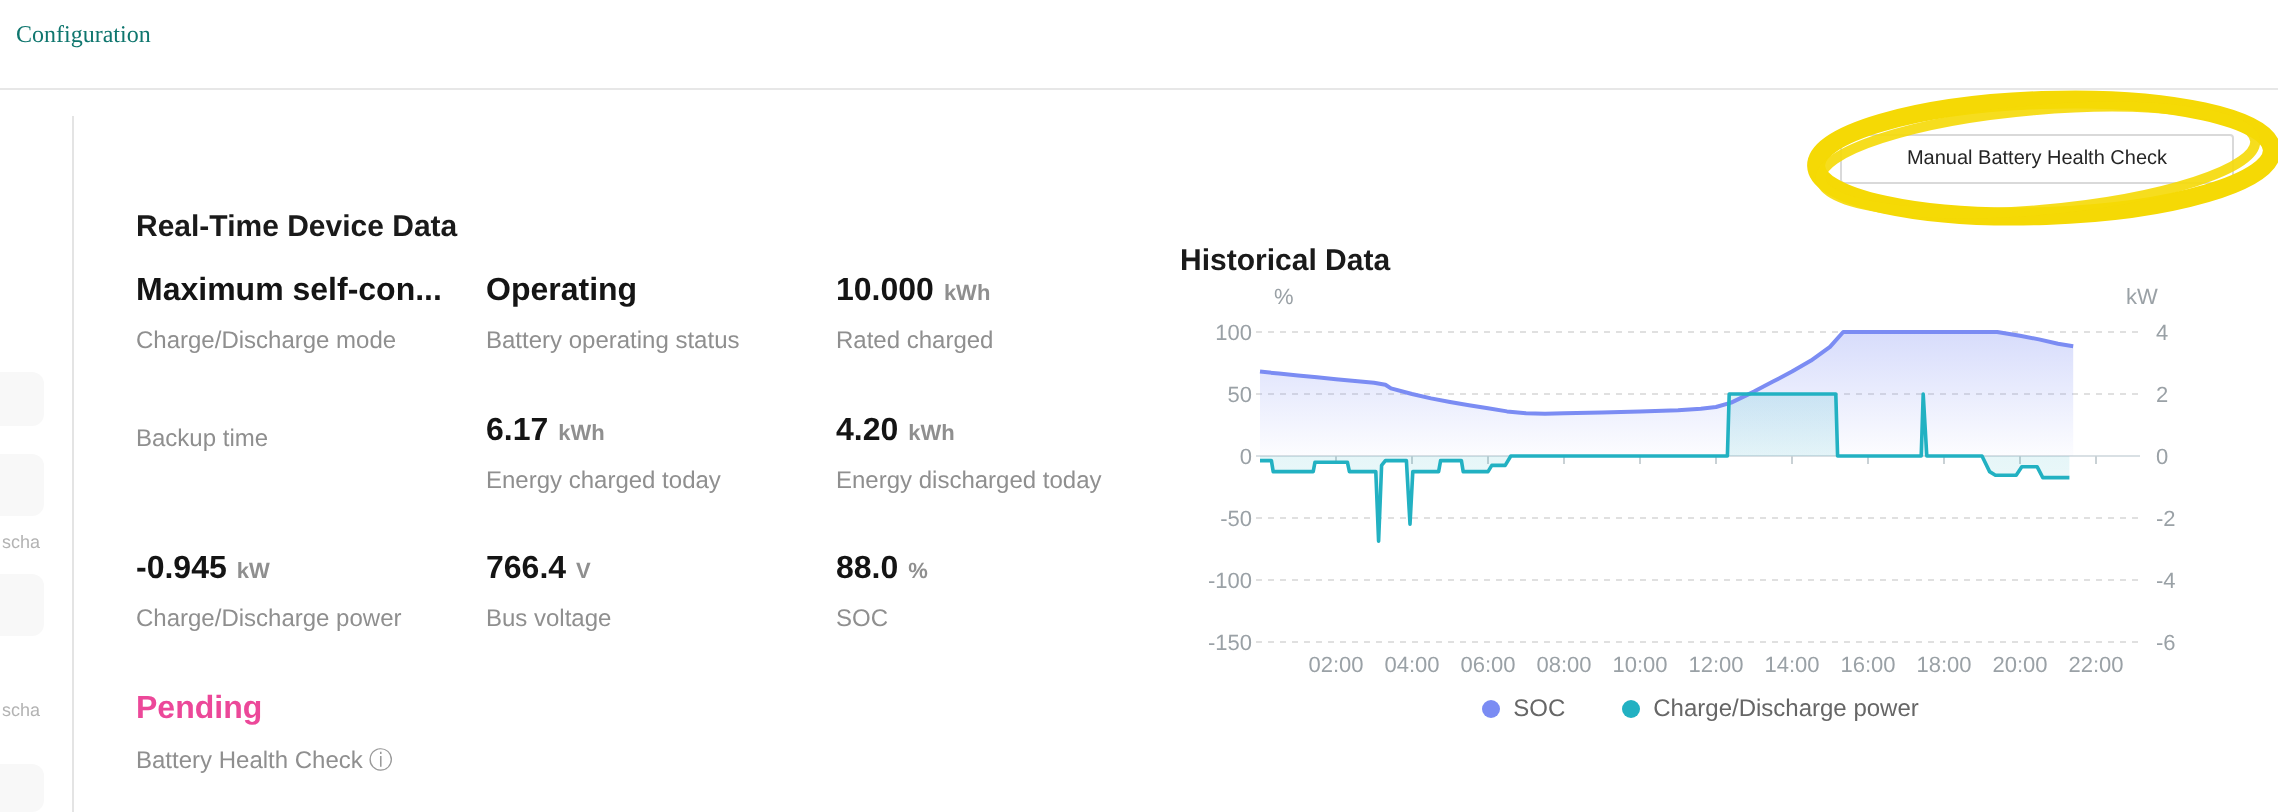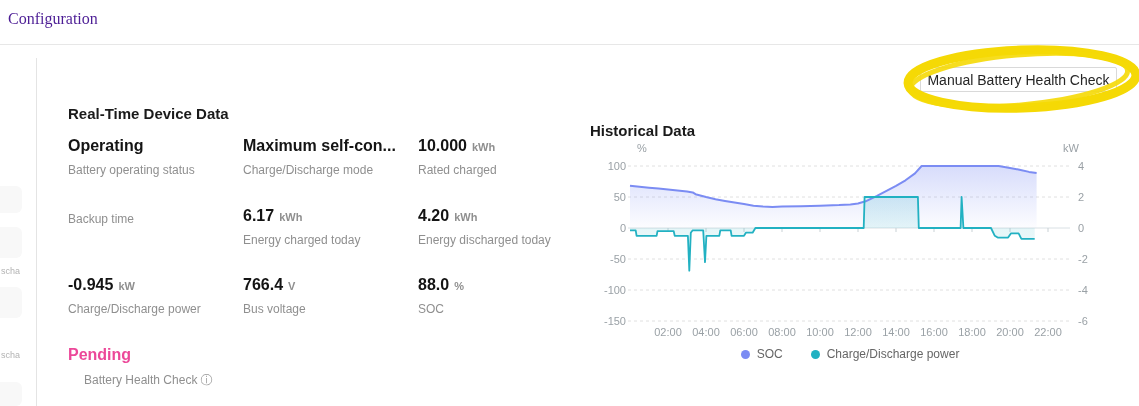--- a/index.html
+++ b/index.html
@@ -5,21 +5,21 @@
   * { margin:0; padding:0; box-sizing:border-box; }
   html,body { background:#fff; }
   body { font-family:"Liberation Sans", sans-serif; }
   #canvas {
     position:relative; width:1139px; height:406px;
     background:#fff; overflow:hidden;
   }
   
   .page-title {
     position:absolute; left:8px; top:10px;
-    font-family:"Liberation Serif", serif; font-size:16px; color:#4c1d95;
+    font-family:"Liberation Serif", serif; font-size:12px; color:#0f766e;
   }
   .header-divider {
     position:absolute; left:0; top:44px; width:1139px; height:1px; background:#e7e7e7;
   }
   
   .left-frag-box {
     position:absolute; left:0; width:22px; background:#f8f8f8;
     border-radius:0 6px 6px 0;
   }
   .left-frag-text {
@@ -37,28 +37,28 @@
     position:absolute; left:68px; top:136px;
     display:grid; grid-template-columns:175px 175px 190px; grid-auto-rows:69.5px;
   }
   .metric-value {
     font-size:16px; font-weight:bold; color:#141414; line-height:20px; white-space:nowrap;
     max-width:168px; overflow:hidden;
   }
   .metric-unit { font-size:11px; font-weight:bold; color:#8f8f8f; margin-left:5px; }
   .metric-label { margin-top:6px; font-size:12px; color:#8f8f8f; white-space:nowrap; }
   .pending-title { position:absolute; left:68px; top:346px; font-size:16px; font-weight:bold; color:#ec4899; }
-  .pending-label { position:absolute; left:84px; top:372px; font-size:12px; color:#8f8f8f; }
+  .pending-label { position:absolute; left:68px; top:372px; font-size:12px; color:#8f8f8f; }
   .info-icon { font-size:12px; color:#9a9a9a; margin-left:3px; cursor:pointer; }
   
   .health-check-btn {
     position:absolute; left:920px; top:67px; width:197px; height:25px;
     background:#fff; border:1px solid #d9d9d9; border-radius:2px;
     font-family:"Liberation Sans", sans-serif;
-    font-size:14px; font-weight:500; color:#262626; cursor:pointer;
+    font-size:10px; font-weight:500; color:#262626; cursor:pointer;
     display:flex; align-items:center; justify-content:center; white-space:nowrap;
   }
   
   #chart-svg { position:absolute; left:585px; top:135px; }
   .chart-legend {
     position:absolute; left:630px; top:347px; width:440px;
     display:flex; justify-content:center; gap:28px;
     font-size:12px; color:#666;
   }
   .legend-item { display:flex; align-items:center; cursor:pointer; }
@@ -79,26 +79,26 @@
   <div class="left-frag-text" style="top:266px;">scha</div>
   <div class="left-frag-box" style="top:287px;height:31px;"></div>
   <div class="left-frag-text" style="top:350px;">scha</div>
   <div class="left-frag-box" style="top:382px;height:24px;"></div>
   <div class="left-panel-divider"></div>
 
   <div class="section-title" style="left:68px; top:105px;">Real-Time Device Data</div>
 
   <div class="metrics-grid">
     <div class="metric-cell">
+      <div class="metric-value"><span>Maximum self-con...</span><span class="metric-unit"></span></div>
+      <div class="metric-label">Charge/Discharge mode</div>
+    </div>
+    <div class="metric-cell">
       <div class="metric-value"><span>Operating</span><span class="metric-unit"></span></div>
       <div class="metric-label">Battery operating status</div>
-    </div>
-    <div class="metric-cell">
-      <div class="metric-value"><span>Maximum self-con...</span><span class="metric-unit"></span></div>
-      <div class="metric-label">Charge/Discharge mode</div>
     </div>
     <div class="metric-cell">
       <div class="metric-value"><span>10.000</span><span class="metric-unit">kWh</span></div>
       <div class="metric-label">Rated charged</div>
     </div>
     <div class="metric-cell">
       <div class="metric-label">Backup time</div>
     </div>
     <div class="metric-cell">
       <div class="metric-value"><span>6.17</span><span class="metric-unit">kWh</span></div>

